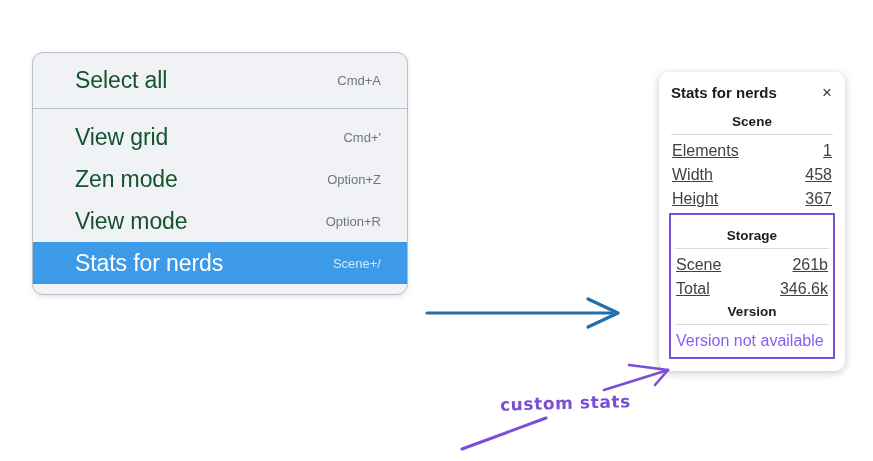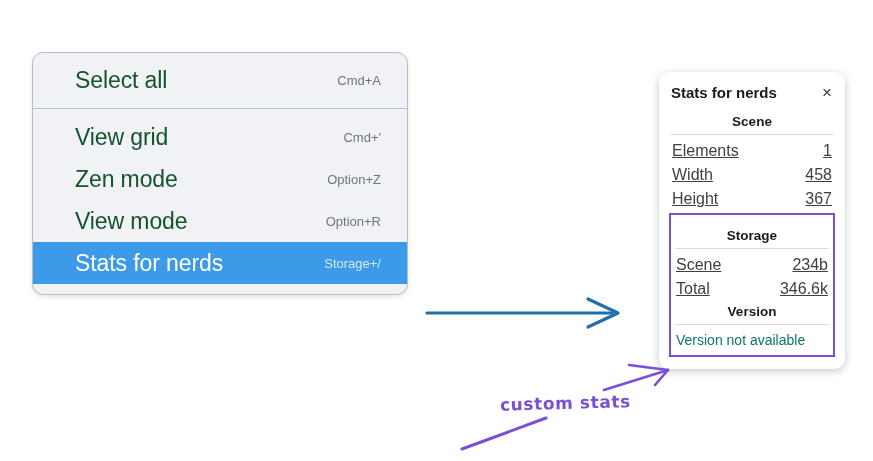--- a/index.html
+++ b/index.html
@@ -109,22 +109,22 @@
     display: flex;
     justify-content: space-between;
     align-items: center;
     font-size: 16px;
     color: #3f3f46;
     padding: 3px 3px;
     text-decoration: underline;
   }
   .sp-row .sp-val { color: #3f3f46; }
   .sp-note {
-    font-size: 14px;
-    color: #0f766e;
+    font-size: 16px;
+    color: #8b5cf6;
     padding: 3px 3px;
     white-space: nowrap;
   }
   
   #stats-highlight {
     border: 2px solid #7a4fd6;
     border-radius: 0;
     margin: 2px 0 0 0;
     padding: 10px 2px 4px 2px;
   }
@@ -171,21 +171,21 @@
     <div class="menu-item">
       <span class="mi-label">Zen mode</span>
       <span class="mi-shortcut">Option+Z</span>
     </div>
     <div class="menu-item">
       <span class="mi-label">View mode</span>
       <span class="mi-shortcut">Option+R</span>
     </div>
     <div class="menu-item selected">
       <span class="mi-label">Stats for nerds</span>
-      <span class="mi-shortcut">Storage+/</span>
+      <span class="mi-shortcut">Scene+/</span>
     </div>
   </div>
 
 </div>
 
 <div id="stats-panel">
 
   <div class="sp-header">
     <span class="sp-title">Stats for nerds</span>
     <span class="sp-close">×</span>
@@ -208,21 +208,21 @@
     </div>
   </div>
 
   <div id="stats-highlight">
 
     <div>
       <div class="sp-section-title">Storage</div>
       <div class="sp-divider"></div>
       <div class="sp-row">
         <span>Scene</span>
-        <span class="sp-val">234b</span>
+        <span class="sp-val">261b</span>
       </div>
       <div class="sp-row">
         <span>Total</span>
         <span class="sp-val">346.6k</span>
       </div>
     </div>
 
     <div>
       <div class="sp-section-title">Version</div>
       <div class="sp-divider"></div>

